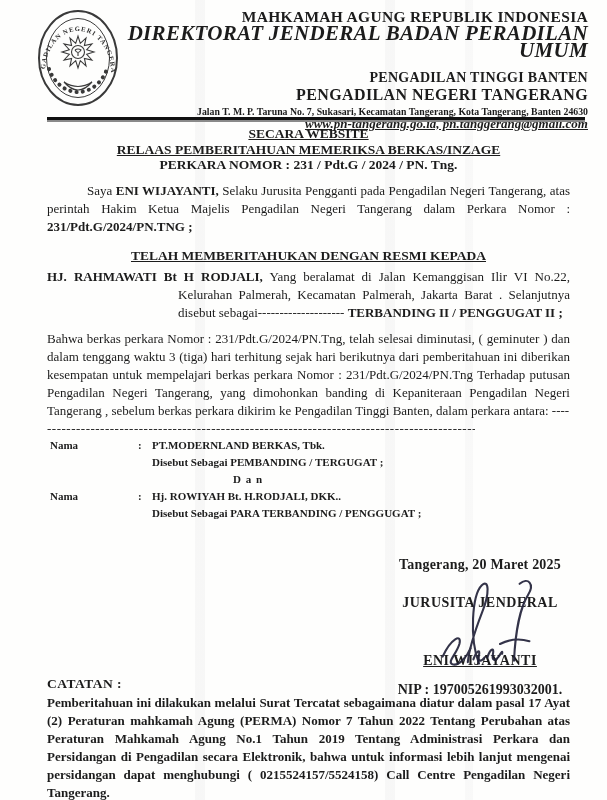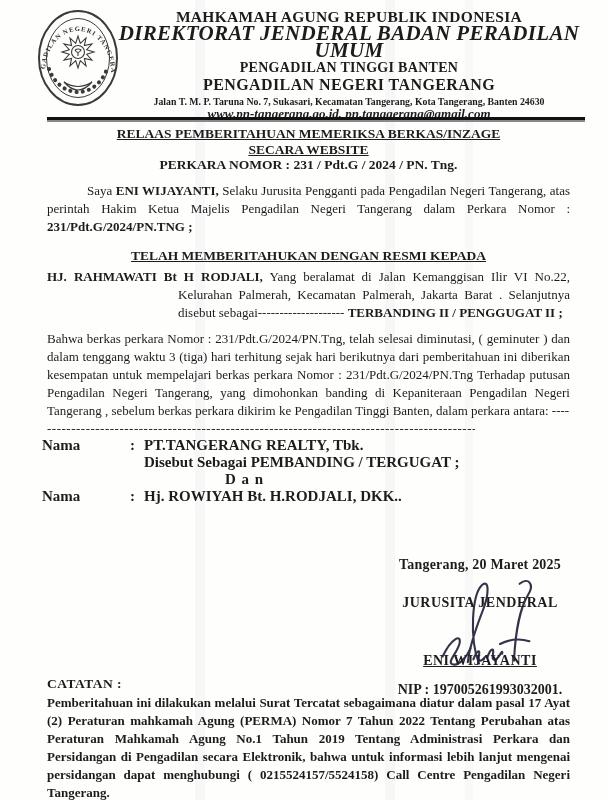--- a/index.html
+++ b/index.html
@@ -14,43 +14,43 @@
   }
   
   .page::before{
     content:"";position:absolute;inset:0;pointer-events:none;
     background:
       linear-gradient(90deg,transparent 0 195px,rgba(120,120,130,.05) 195px 205px,transparent 205px 385px,rgba(120,120,130,.05) 385px 395px,transparent 395px 465px,rgba(120,120,130,.04) 465px 473px,transparent 473px);
   }
   .abs{position:absolute;}
   
   #seal{left:28px;top:6px;width:100px;height:104px;}
-  #letterhead-text{left:110px;top:8px;width:478px;text-align:center;font-weight:bold;}
+  #letterhead-text{left:110px;top:8px;width:478px;text-align:right;font-weight:bold;}
   .lh1{font-size:15.5px;line-height:17px;letter-spacing:.3px;}
   .lh2{font-size:21px;line-height:17px;letter-spacing:.3px;font-style:italic;}
-  .lh3{font-size:14px;line-height:16px;letter-spacing:.3px;margin-top:1px;}
+  .lh3{font-size:14px;line-height:16px;letter-spacing:.3px;margin-top:11px;}
   .lh4{font-size:16px;line-height:18px;letter-spacing:.4px;}
   .lh-addr{font-size:9.8px;line-height:12px;margin-top:2px;}
   .lh-web{font-size:13px;line-height:12px;font-style:italic;text-decoration:underline;}
   
   #rule{left:47px;top:117px;width:538px;height:5px;
     background:linear-gradient(#111 0 60%,#8a8a8a 60% 100%);}
   
   #title{left:47px;top:126px;width:523px;text-align:center;font-weight:bold;font-size:13.5px;line-height:15.5px;}
   .u{text-decoration:underline;}
   
   .para{font-size:13px;line-height:18px;text-align:justify;}
   .b{font-weight:bold;}
   #para-intro{left:47px;top:182px;width:523px;text-indent:40px;}
   #heading-telah{left:47px;top:248px;width:523px;text-align:center;font-weight:bold;font-size:13.5px;}
   #para-recipient{left:47px;top:268px;width:523px;padding-left:131px;text-indent:-131px;box-sizing:border-box;}
   #para-body{left:47px;top:330px;width:523px;}
   .dashline{white-space:nowrap;overflow:hidden;width:428px;letter-spacing:.5px;}
   
-  #parties{left:42px;top:437px;width:523px;font-weight:bold;font-size:15px;line-height:17px;}
+  #parties{left:50px;top:437px;width:523px;font-weight:bold;font-size:11px;line-height:17px;}
   .party-row{display:flex;}
   .party-label{width:88px;flex:none;}
   .party-colon{width:14px;flex:none;}
   .party-role{padding-left:102px;}
   .party-sep{padding-left:183px;letter-spacing:1px;}
   
   #sig-block{left:372px;top:557px;width:216px;text-align:center;font-weight:bold;font-size:14px;}
   #sig-date{letter-spacing:.2px;}
   #sig-role{margin-top:22px;letter-spacing:.5px;}
   #sig-name{margin-top:42px;text-decoration:underline;letter-spacing:.5px;}
@@ -88,22 +88,22 @@
     <div class="lh2">DIREKTORAT JENDERAL BADAN PERADILAN UMUM</div>
     <div class="lh3">PENGADILAN TINGGI BANTEN</div>
     <div class="lh4">PENGADILAN NEGERI TANGERANG</div>
     <div class="lh-addr">Jalan T. M. P. Taruna No. 7, Sukasari, Kecamatan Tangerang, Kota Tangerang, Banten 24630</div>
     <div class="lh-web">www.pn-tangerang.go.id, pn.tanggerang@gmail.com</div>
   </div>
 
   <div id="rule" class="abs"></div>
 
   <div id="title" class="abs">
+    <div class="u">SECARA WEBSITE</div>
     <div class="u">RELAAS PEMBERITAHUAN MEMERIKSA BERKAS/INZAGE</div>
-    <div class="u">SECARA WEBSITE</div>
     <div>PERKARA NOMOR  : 231 / Pdt.G / 2024 / PN. Tng.</div>
   </div>
 
   <div id="para-intro" class="abs para">
     <span>Saya </span><span class="b">ENI WIJAYANTI,</span><span> Selaku Jurusita Pengganti  pada Pengadilan Negeri Tangerang, atas perintah Hakim Ketua Majelis Pengadilan Negeri Tangerang dalam  Perkara Nomor   : </span><span class="b">231/Pdt.G/2024/PN.TNG ;</span>
   </div>
 
   <div id="heading-telah" class="abs u">TELAH MEMBERITAHUKAN DENGAN RESMI KEPADA</div>
 
   <div id="para-recipient" class="abs para">
@@ -112,29 +112,30 @@
 
   <div id="para-body" class="abs para">
     <span>Bahwa berkas perkara Nomor : 231/Pdt.G/2024/PN.Tng, telah selesai diminutasi, ( geminuter )  dan dalam tenggang waktu 3 (tiga) hari terhitung sejak hari berikutnya dari pemberitahuan ini diberikan kesempatan untuk mempelajari berkas perkara Nomor : 231/Pdt.G/2024/PN.Tng Terhadap putusan Pengadilan Negeri Tangerang,   yang dimohonkan banding di Kepaniteraan Pengadilan Negeri Tangerang  , sebelum berkas perkara dikirim ke Pengadilan Tinggi Banten, dalam perkara antara:  ----</span>
     <div class="dashline">---------------------------------------------------------------------------------------------------------------------</div>
   </div>
 
   <div id="parties" class="abs">
     <div class="party-row">
       <span class="party-label">Nama</span>
       <span class="party-colon">:</span>
-      <span>PT.TANGERANG REALTY, Tbk.</span>
+      <span>PT.MODERNLAND BERKAS, Tbk.</span>
     </div>
     <div class="party-role">Disebut Sebagai  PEMBANDING / TERGUGAT ;</div>
     <div class="party-sep">D a n</div>
     <div class="party-row">
       <span class="party-label">Nama</span>
       <span class="party-colon">:</span>
       <span>Hj. ROWIYAH Bt. H.RODJALI, DKK..</span>
     </div>
+    <div class="party-role">Disebut Sebagai  PARA TERBANDING / PENGGUGAT ;</div>
   </div>
 
   <div id="sig-block" class="abs">
     <div id="sig-date">Tangerang, 20 Maret 2025</div>
     <div id="sig-role">JURUSITA JENDERAL</div>
     <svg id="sig-ink" viewBox="0 0 160 140" xmlns="http://www.w3.org/2000/svg">
       <g fill="none" stroke="#23233a" stroke-width="3" stroke-linecap="round" opacity="0.92">
         <path d="M 70,128 C 56,92 60,30 74,16 C 84,7 86,26 74,56 C 64,82 56,108 54,126"></path>
         <path d="M 18,118 C 30,92 46,84 42,100 C 38,114 24,126 32,129 C 42,132 54,116 58,106"></path>
         <path d="M 62,122 C 66,110 72,106 70,116 C 68,124 72,127 78,119"></path>

